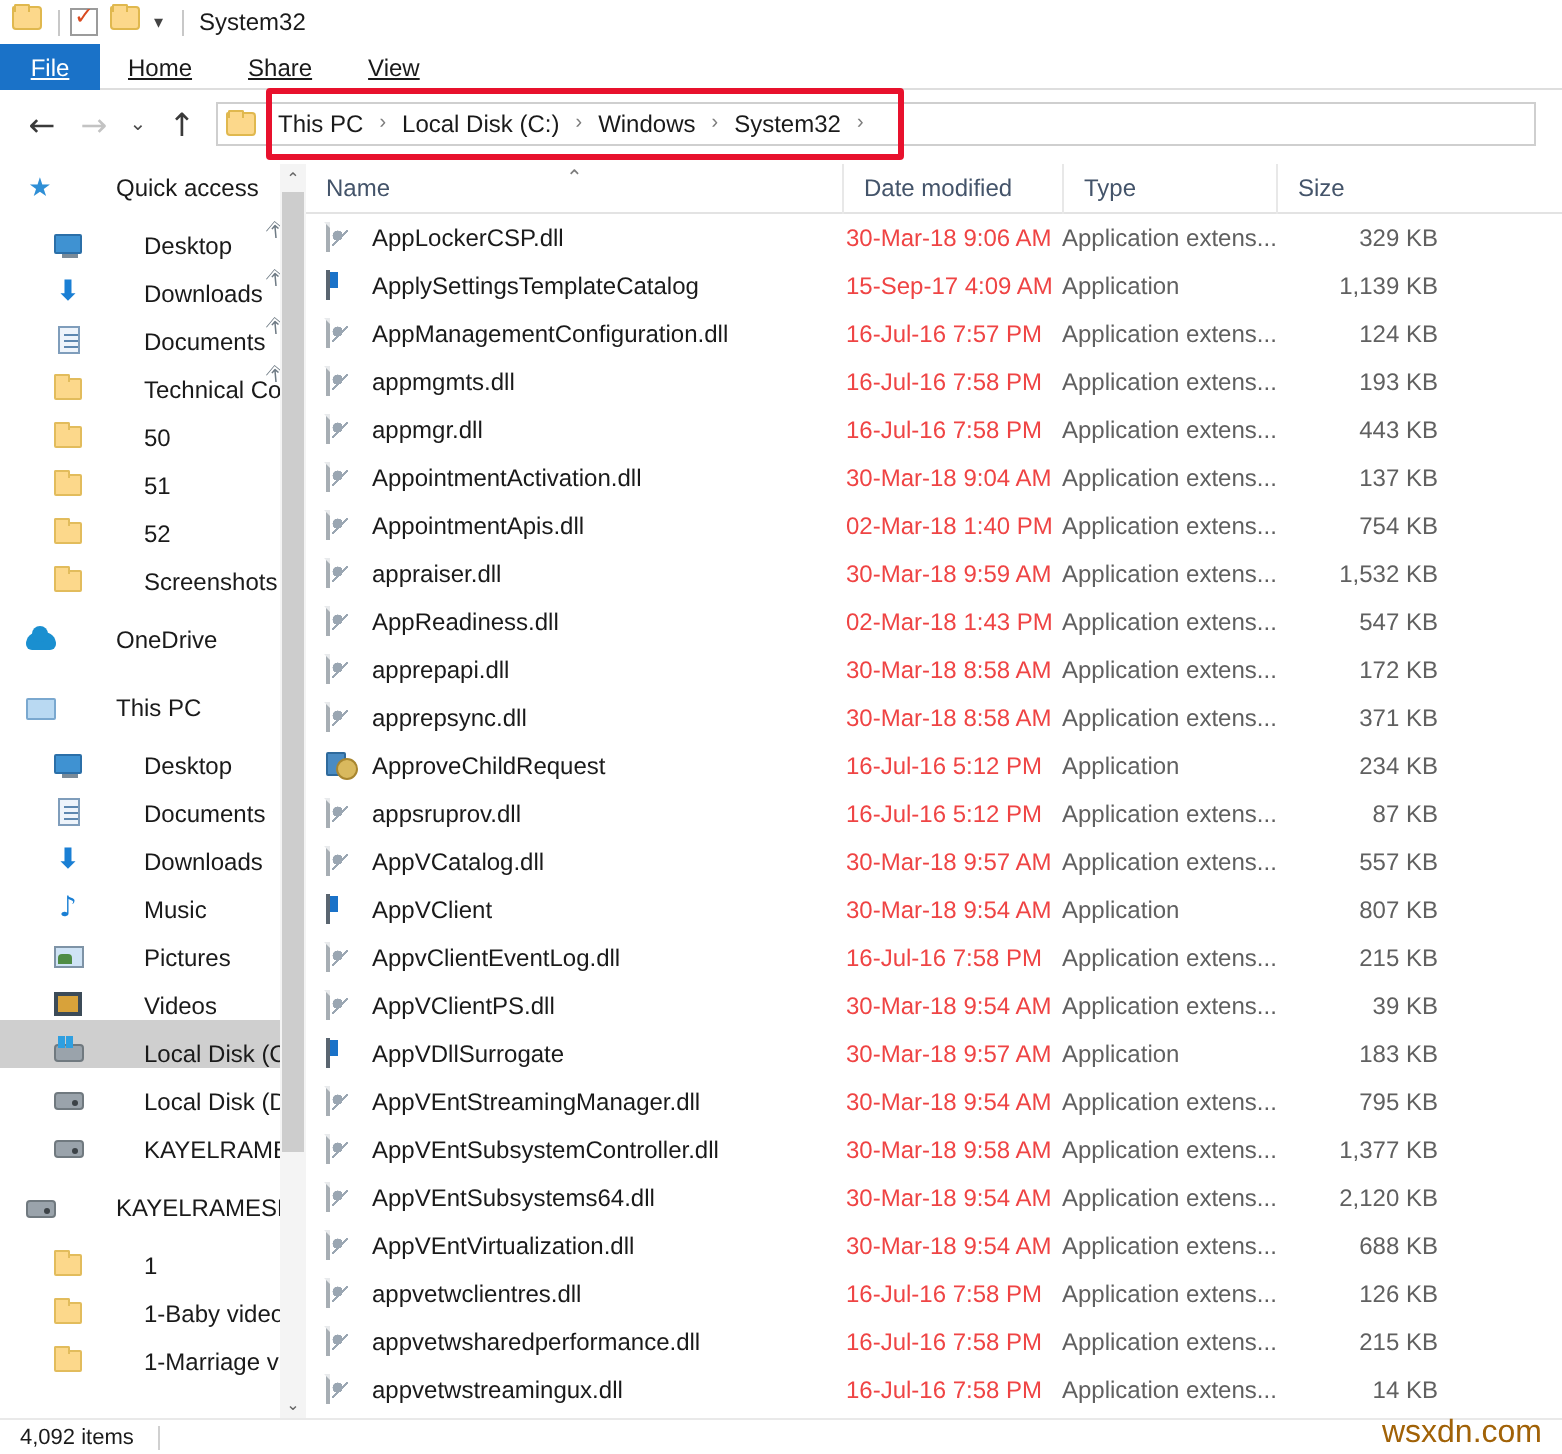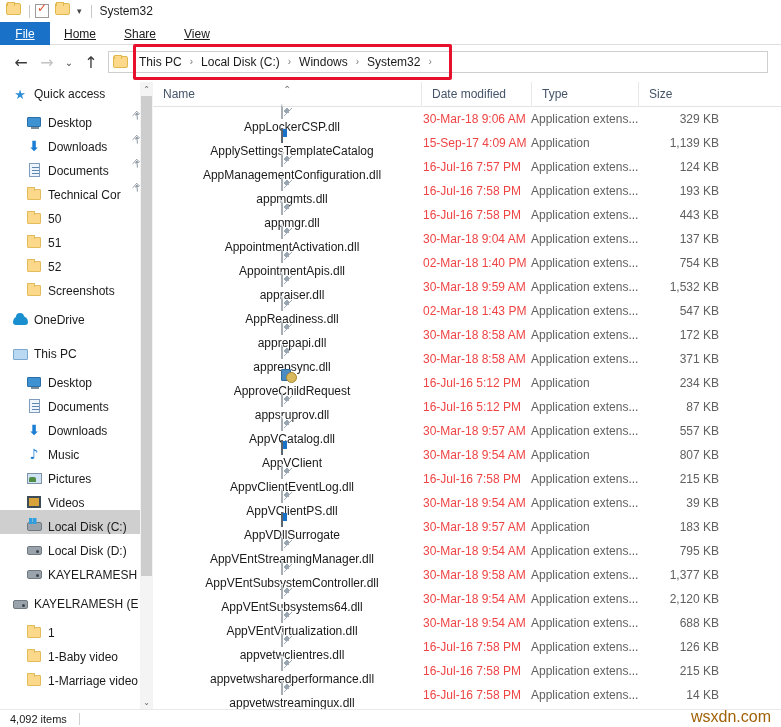--- a/index.html
+++ b/index.html
@@ -140,21 +140,21 @@
     font-size: 12px; color: #1a1a1a;
     white-space: nowrap;
     position: relative;
   }
   .sb-item.selected { background: #cfcfcf; }
   .sb-icon {
     width: 16px; height: 16px; margin-right: 6px;
     flex: 0 0 16px;
     display: flex; align-items: center; justify-content: center;
   }
-  .sb-label { overflow: hidden; }
+  .sb-label { overflow: hidden; margin-left: 24px; }
   .pin {
     position: absolute; right: 12px; top: 5px;
     font-size: 11px; color: #6f7b85; transform: rotate(40deg);
     font-family: "DejaVu Sans", sans-serif;
   }
   .lvl0 { padding-left: 12px; }
   .lvl1 { padding-left: 26px; align-items: flex-end; }
   .sb-gap { height: 10px; }
 
   
@@ -274,21 +274,21 @@
   }
 
   .rows { }
   .row {
     height:24px; display:flex; align-items:center;
     font-size:12px; color:#1a1a1a;
     white-space:nowrap;
   }
   .cell-name {
     width:268px; display:flex; align-items:center;
-    padding-left:10px; overflow:hidden;flex-direction:column;
+    padding-left:10px; overflow:hidden;
   }
   .f-icon { width:16px; height:16px; margin-right:7px; flex:0 0 16px; position:relative; }
   .cell-date { width:110px; color:#ef4444; padding-left:2px; }
   .cell-type { width:107px; color:#606060; overflow:hidden; }
   .cell-size { width:103px; color:#606060; text-align:right; padding-right:22px; }
 
   
   .fi-dll {
     width:12px; height:15px; background:#fbfbfb;
     border:1px solid #a7aeb4; position:relative;

